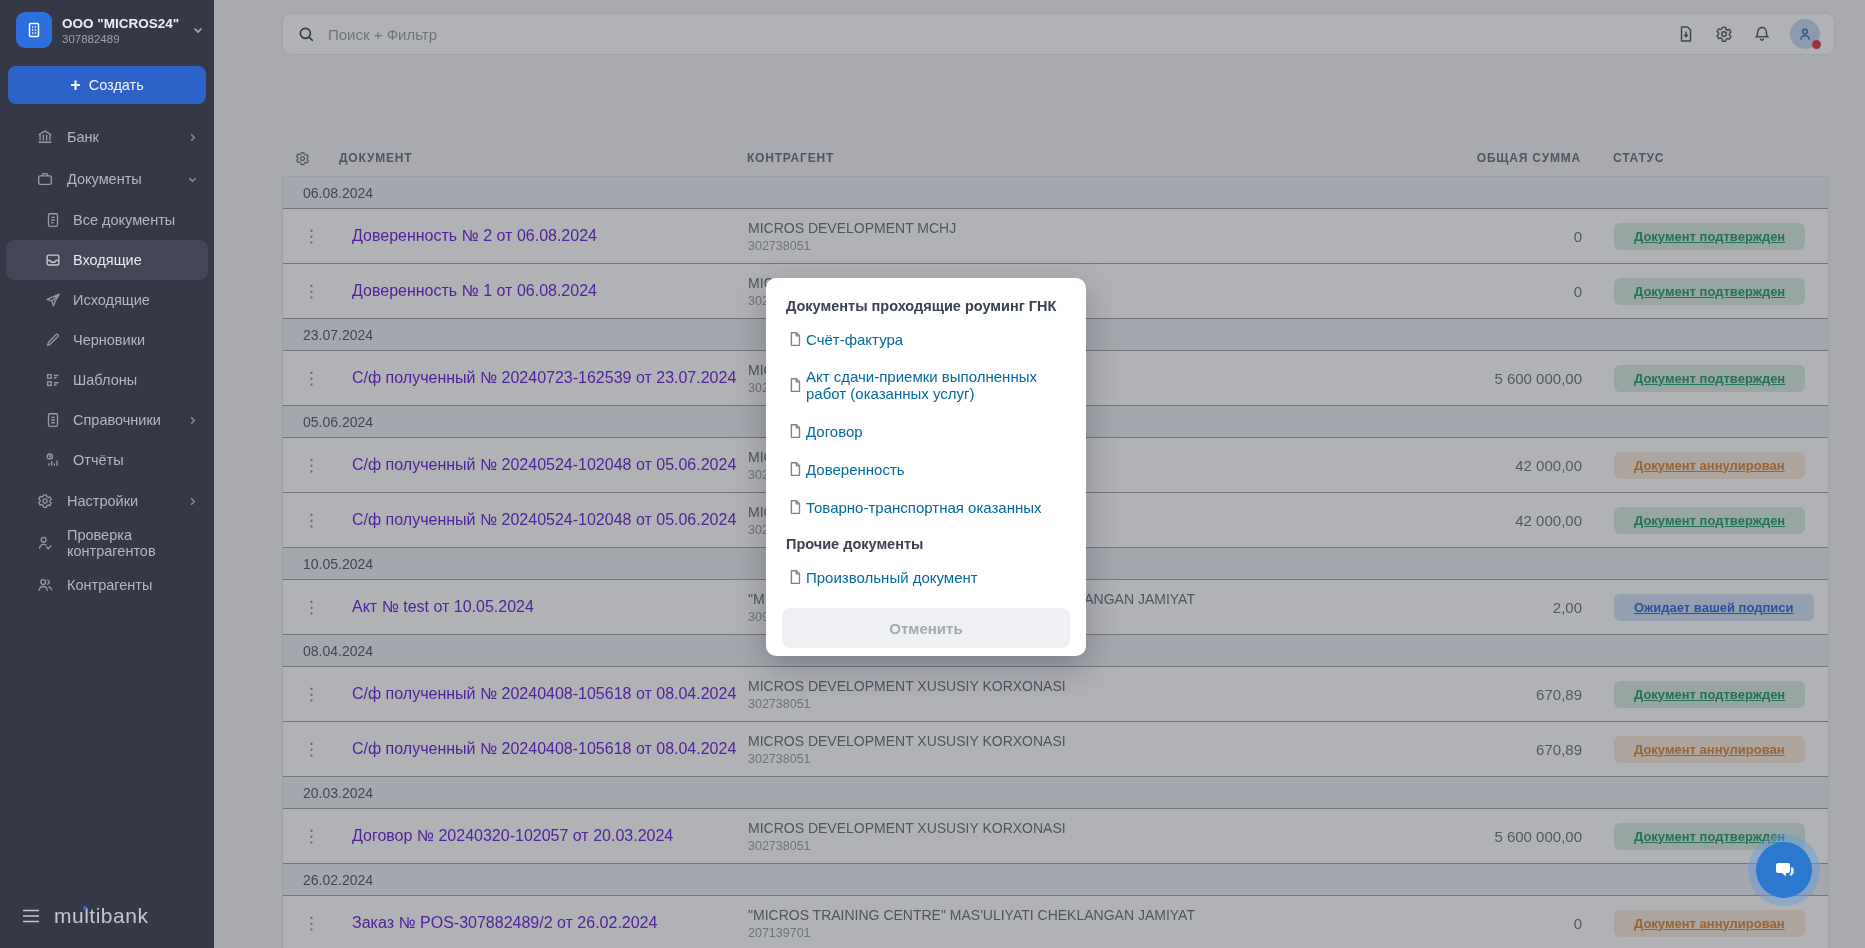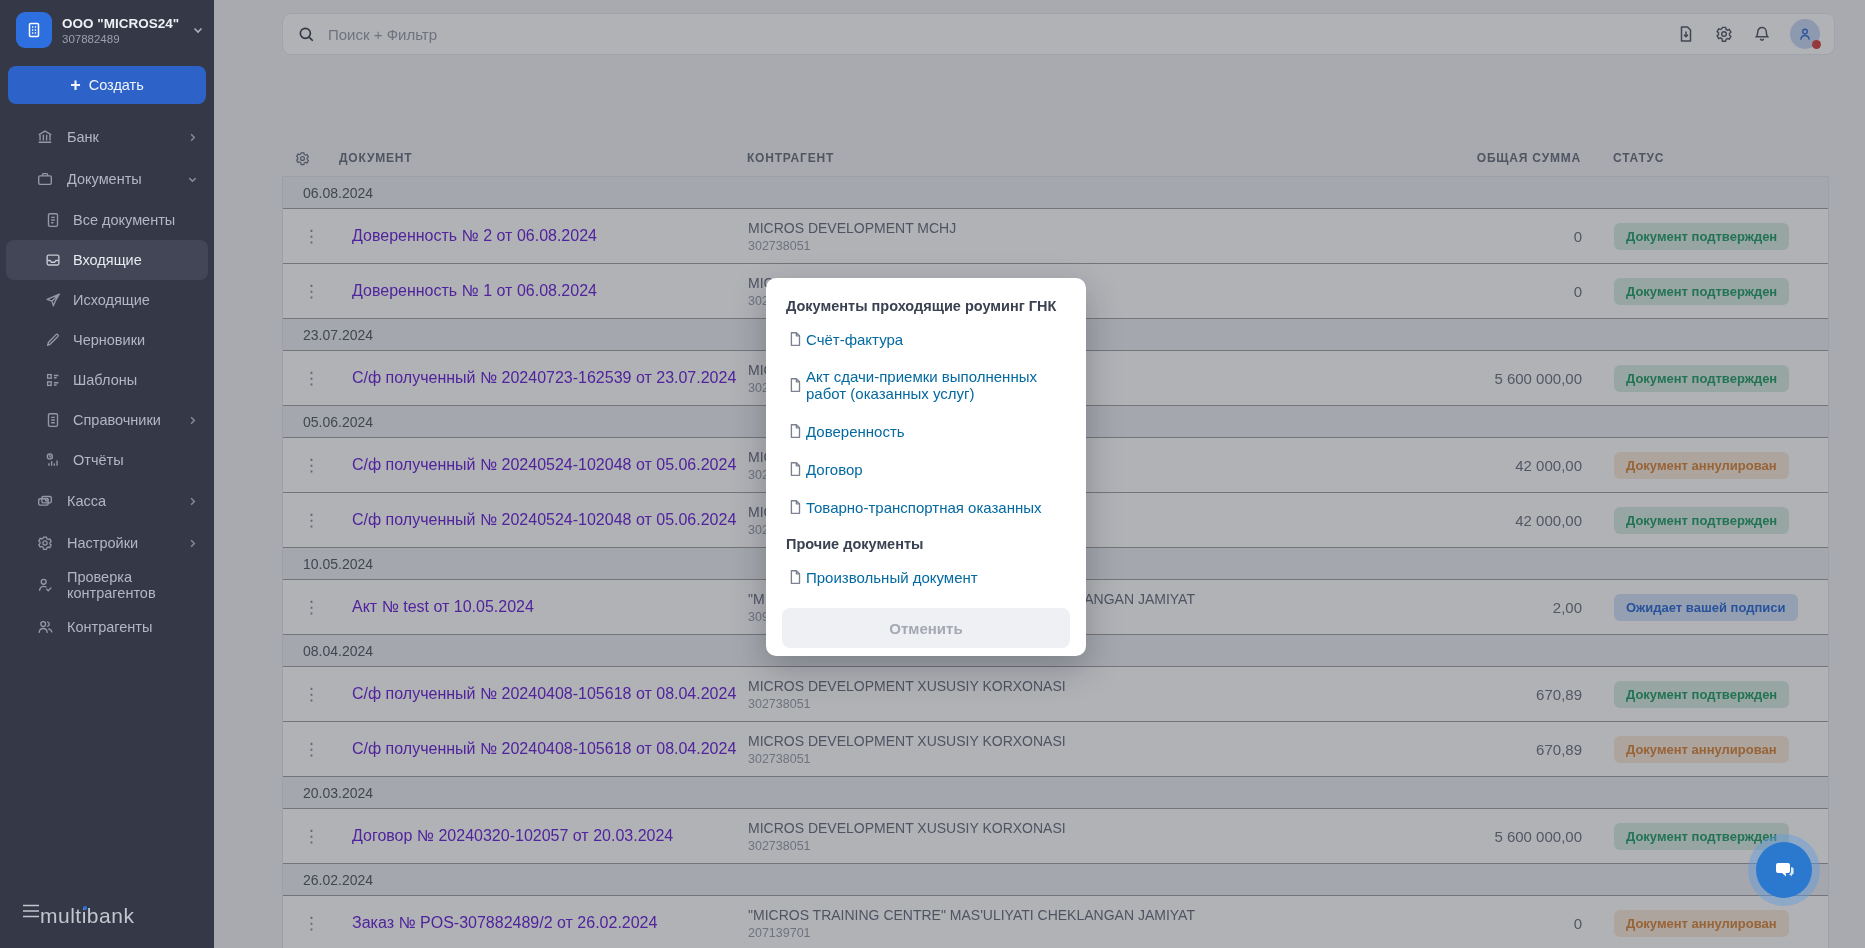--- a/index.html
+++ b/index.html
@@ -16,21 +16,21 @@
   .create-btn { display:flex; align-items:center; justify-content:center; gap:8px; margin:8px 8px 12px 8px; height:38px; width:198px; border:none; border-radius:8px; background:#2d63c8; color:#f2f5fb; font-size:14.5px; font-family:inherit; cursor:pointer; }
   .create-btn .plus { font-size:18px; font-weight:bold; line-height:1; }
   .nav { display:flex; flex-direction:column; }
   .nav-item { display:flex; align-items:center; height:42px; padding:0 10px 0 30px; color:#b2b7c4; font-size:14.5px; cursor:pointer; border-radius:8px; margin:0 6px; }
   .nav-item .nav-icon { width:18px; height:18px; margin-right:13px; flex:none; display:flex; color:#9399a8; }
   .nav-item.sub { padding-left:38px; height:40px; }
   .nav-item.sub .nav-icon { margin-right:11px; }
   .nav-item.active { background:#424656; color:#e8eaef; }
   .nav-item.active .nav-icon { color:#c6cad4; }
   .nav-chev { margin-left:auto; display:flex; color:#868c9b; }
-  .sidebar-footer { position:absolute; left:22px; bottom:20px; display:flex; align-items:flex-start; color:#c3c6cf; }
+  .sidebar-footer { position:absolute; left:22px; bottom:20px; display:flex; align-items:center; gap:14px; color:#c3c6cf; }
   .logo-text { font-size:21px; letter-spacing:0.5px; color:#c3c6cf; position:relative; font-weight:400; }
   .logo-dot { position:absolute; left:61px; top:2px; width:4px; height:4px; border-radius:50%; background:#2e6fe0; }
 
   
   .main { position:absolute; left:214px; top:0; width:1651px; height:948px; background:#f2f3f6; }
   .searchbar { position:absolute; left:68px; top:13px; width:1553px; height:42px; background:#fff; border:1px solid #e7e9ee; border-radius:9px; display:flex; align-items:center; padding:0 14px 0 14px; }
   .search-icon { color:#3f4450; display:flex; margin-right:12px; }
   .search-input { border:none; outline:none; flex:1; font-size:15px; font-family:inherit; color:#3f4450; background:transparent; }
   .search-input::placeholder { color:#9aa0ac; }
   .topbar-icons { display:flex; align-items:center; gap:18px; color:#565c69; }
@@ -52,21 +52,21 @@
   .row { border-bottom:1px solid #a3a3a3; background:#fff; }
   .row.date { height:32px; display:flex; align-items:center; background:#eceef1; padding-left:20px; color:#565c69; font-size:14px; }
   .row.doc { height:55px; cursor:pointer; }
   .kebab-cell { display:flex; justify-content:center; }
   .kebab-icon { color:#8a8f9b; font-size:17px; line-height:1; cursor:pointer; padding:4px 6px; }
   .doc-title { color:#6d28d9; font-size:16px; white-space:nowrap; overflow:hidden;margin-left:12px; }
   .c-name { color:#6b7180; font-size:14px; white-space:nowrap; overflow:hidden; }
   .c-inn { color:#9ba0ab; font-size:12.5px; margin-top:3px; }
   .amount { text-align:right; color:#717683; font-size:15px; white-space:nowrap; }
   .status-cell { padding-left:32px; }
-  .badge { display:inline-block; padding:6px 12px; border-radius:6px; font-size:13px; font-weight:bold; white-space:nowrap; }
+  .badge { display:inline-block; padding:6px 20px; border-radius:6px; font-size:13px; font-weight:bold; white-space:nowrap;text-decoration:underline; }
   .badge.confirmed { background:#d9ede3; color:#27a06b; }
   .badge.annulled  { background:#f9ead9; color:#d9883f; }
   .badge.awaiting  { background:#d4e2f8; color:#2f6fd8; }
 
   
   .backdrop { position:absolute; inset:0; background:rgba(27,30,42,0.34); z-index:40; }
   .modal { position:absolute; left:552px; top:278px; width:320px; background:#fff; border-radius:10px; box-shadow:0 12px 34px rgba(20,24,40,0.28); z-index:50; padding:18px 16px 8px 16px; }
   .modal-section { color:#3a4150; font-size:14.5px; font-weight:bold; margin:2px 0 6px 4px; }
   .modal-section.second { margin-top:10px; }
   .modal-item { display:flex; align-items:center; gap:2px; padding:10px 4px; color:#0369a1; font-size:15px; border-radius:6px; cursor:pointer; }
@@ -193,35 +193,20 @@
           </span>
       </div>
       <div class="nav-item sub">
         <span class="nav-icon">
             <svg width="18" height="18" viewBox="0 0 20 20" fill="none" stroke="currentColor" stroke-width="1.5">
               <circle cx="6.5" cy="6" r="2.8"></circle>
               <path d="M6.5 4.3V6l1.2.9M5.5 16.5v-3M8.5 16.5v-5M11.5 16.5v-2.5M14.5 16.5v-6"></path>
             </svg>
           </span>
         <span class="nav-label">Отчёты</span>
-      </div>
-      <div class="nav-item">
-        <span class="nav-icon">
-            <svg width="18" height="18" viewBox="0 0 20 20" fill="none" stroke="currentColor" stroke-width="1.5">
-              <rect x="3" y="7.5" width="10.5" height="7" rx="1.5"></rect>
-              <rect x="6.5" y="5" width="10.5" height="7" rx="1.5"></rect>
-              <circle cx="11.8" cy="8.5" r="1.5"></circle>
-            </svg>
-          </span>
-        <span class="nav-label">Касса</span>
-        <span class="nav-chev">
-            <svg width="11" height="11" viewBox="0 0 12 12" fill="none" stroke="currentColor" stroke-width="1.6">
-              <path d="M4.5 2.5L8 6l-3.5 3.5"></path>
-            </svg>
-          </span>
       </div>
       <div class="nav-item">
         <span class="nav-icon">
             <svg width="18" height="18" viewBox="0 0 20 20" fill="none" stroke="currentColor" stroke-width="1.4">
               <circle cx="10" cy="10" r="2.3"></circle>
               <path d="M8.4 3.4h3.2l.4 1.8 1.5.9 1.8-.7 1.6 2.8-1.4 1.2v1.8l1.4 1.2-1.6 2.8-1.8-.7-1.5.9-.4 1.8H8.4L8 14.8l-1.5-.9-1.8.7-1.6-2.8 1.4-1.2V8.8L3.1 7.6l1.6-2.8 1.8.7 1.5-.9z"></path>
             </svg>
           </span>
         <span class="nav-label">Настройки</span>
         <span class="nav-chev">
@@ -497,30 +482,30 @@
           </span>
         <span>Акт сдачи-приемки выполненных работ (оказанных услуг)</span>
       </div>
       <div class="modal-item">
         <span class="file-icon">
             <svg width="18" height="18" viewBox="0 0 20 20" fill="none" stroke="currentColor" stroke-width="1.5" stroke-linejoin="round">
               <path d="M6 3h5.5L15 6.5V17H6V3z"></path>
               <path d="M11.5 3v3.5H15"></path>
             </svg>
           </span>
-        <span>Доверенность</span>
+        <span>Договор</span>
       </div>
       <div class="modal-item">
         <span class="file-icon">
             <svg width="18" height="18" viewBox="0 0 20 20" fill="none" stroke="currentColor" stroke-width="1.5" stroke-linejoin="round">
               <path d="M6 3h5.5L15 6.5V17H6V3z"></path>
               <path d="M11.5 3v3.5H15"></path>
             </svg>
           </span>
-        <span>Договор</span>
+        <span>Доверенность</span>
       </div>
       <div class="modal-item">
         <span class="file-icon">
             <svg width="18" height="18" viewBox="0 0 20 20" fill="none" stroke="currentColor" stroke-width="1.5" stroke-linejoin="round">
               <path d="M6 3h5.5L15 6.5V17H6V3z"></path>
               <path d="M11.5 3v3.5H15"></path>
             </svg>
           </span>
         <span>Товарно-транспортная оказанных</span>
       </div>

